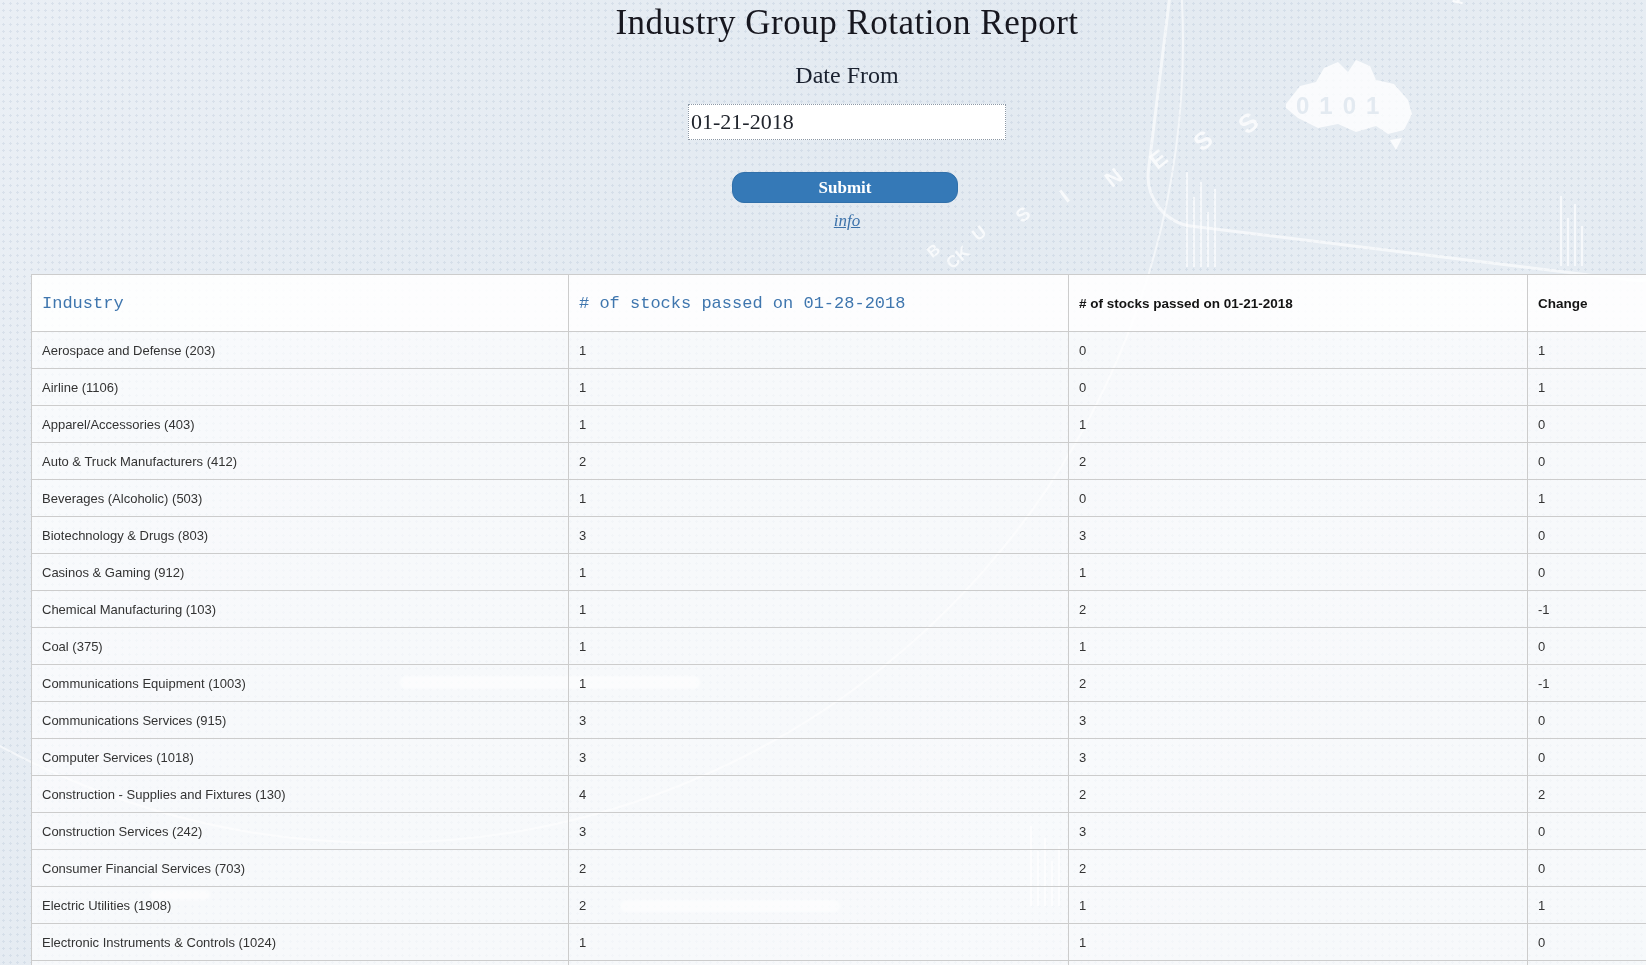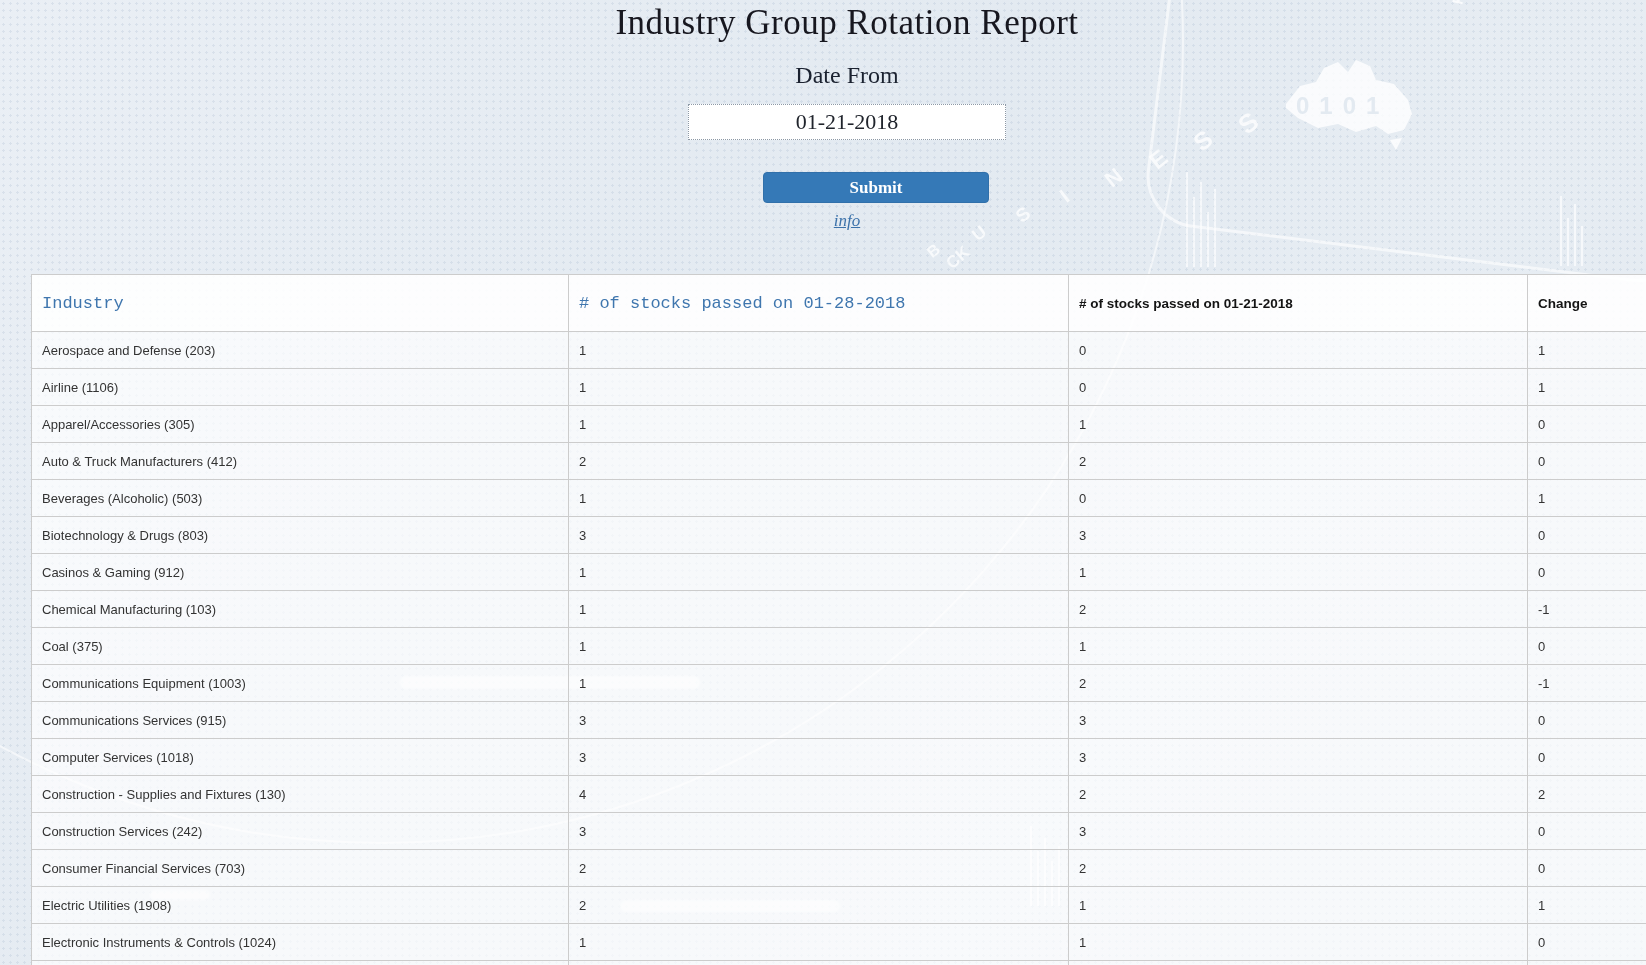--- a/index.html
+++ b/index.html
@@ -59,28 +59,28 @@
     font-size: 35px; color: #17171f; letter-spacing: 0.5px;
   }
   .date-label {
     position: absolute; left: 24px; top: 62px; width: 1646px;
     text-align: center;
     font-family: "Liberation Serif", serif; font-size: 24px; color: #1b2230;
   }
   .date-input {
     position: absolute; left: 688px; top: 104px; width: 318px; height: 36px;
     box-sizing: border-box; border: 1px dotted #8d99a6; background: #ffffff;
-    text-align: center; font-family: "Liberation Serif", serif;
+    text-align: left; font-family: "Liberation Serif", serif;
     font-size: 22px; color: #20242c; outline: none;
   }
   .submit-btn {
     position: absolute; left: 732px; top: 172px; width: 226px; height: 31px;
-    background: #3579b7; border: 1px solid #3170aa; border-radius: 4px;
+    background: #3579b7; border: 1px solid #3170aa; border-radius: 12px;
     color: #ffffff; font-family: "Liberation Serif", serif;
-    font-weight: bold; font-size: 17px; cursor: pointer; margin-left: 31px;
+    font-weight: bold; font-size: 17px; cursor: pointer;
   }
   .info-link {
     position: absolute; left: 24px; top: 211px; width: 1646px;
     text-align: center; font-family: "Liberation Serif", serif;
     font-style: italic; font-size: 17px;
   }
   .info-link a { color: #3c72aa; text-decoration: underline; cursor: pointer; }
 
   
   table.report {
@@ -192,21 +192,21 @@
           <td>0</td>
           <td>1</td>
         </tr>
         <tr>
           <td>Airline (1106)</td>
           <td>1</td>
           <td>0</td>
           <td>1</td>
         </tr>
         <tr>
-          <td>Apparel/Accessories (305)</td>
+          <td>Apparel/Accessories (403)</td>
           <td>1</td>
           <td>1</td>
           <td>0</td>
         </tr>
         <tr>
           <td>Auto &amp; Truck Manufacturers (412)</td>
           <td>2</td>
           <td>2</td>
           <td>0</td>
         </tr>

